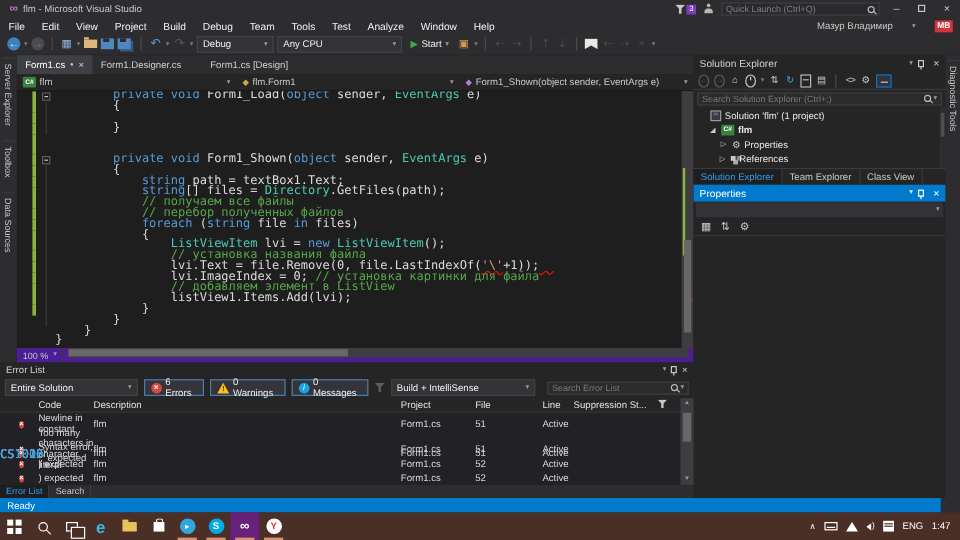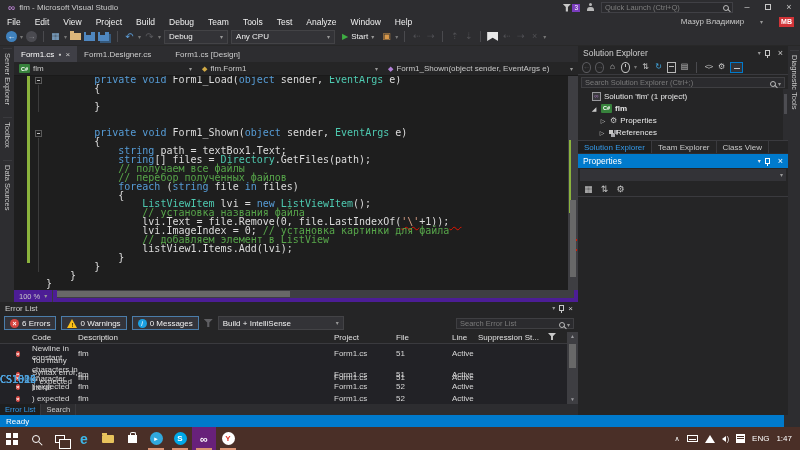--- a/index.html
+++ b/index.html
@@ -109,21 +109,21 @@
 .i-home{font-size:9px}
 .i-pending-changes{width:9px;height:9px;border-radius:50%;border:1px solid #c8c8c8;position:relative}
 .i-pending-changes::after{content:"";position:absolute;left:3px;top:1px;width:1px;height:3px;background:#c8c8c8}
 .i-refresh{color:#41a7e0;font-size:10px}
 .i-collapse-all{width:9px;height:9px;border:1px solid #b8b8b8;position:relative}
 .i-collapse-all::after{content:"";position:absolute;left:1px;top:3px;right:1px;height:1px;background:#b8b8b8}
 .i-view-code{font-size:6.5px;letter-spacing:-1px}
 .i-preview-selected-items{width:13px;height:12px;border:1px solid #007acc;background:#333337;position:relative}
 .i-preview-selected-items::after{content:"";position:absolute;left:3px;top:5px;width:6px;height:1px;background:#c8c8c8}
 .sesearch{height:14px;display:flex;align-items:center;padding:2px 3px}
-.searchbox{flex:1;display:flex;align-items:flex-end;gap:2px;background:#2b2b2e;border:1px solid #3f3f42;height:11px;padding:0 3px}
+.searchbox{flex:1;display:flex;align-items:center;gap:2px;background:#2b2b2e;border:1px solid #3f3f42;height:11px;padding:0 3px}
 .searchbox input{flex:1;min-width:0;background:none;border:none;outline:none;color:#c8c8c8;font-size:7.5px;font-family:"Liberation Sans",sans-serif}
 .searchbox input::placeholder{color:#7a7a7a}
 .setree{flex:1;position:relative;overflow:hidden;padding-top:1px}
 .trow{height:12px;display:flex;align-items:center;gap:3px;font-size:8px;color:#e8e8e8}
 .tarrow{width:8px;text-align:center;color:#c8c8c8;font-size:6px;flex:none}
 .tlabel.bold{font-weight:bold}
 .nicon{display:inline-flex;align-items:center;justify-content:center;flex:none}
 .ni-solution{width:9px;height:9px;border:1px solid #9a9a9e;background:#3a3a3e;position:relative}
 .ni-solution::after{content:"∞";position:absolute;inset:0;color:#b07cc6;font-size:6px;line-height:7px;text-align:center}
 .ni-csproj{width:11px;height:9px;background:#37823c;color:#fff;font-size:5.5px;font-weight:bold;border-radius:1px}
@@ -595,20 +595,25 @@
 
   <div class="errorpanel">
     <div class="eptitle">
       <span>Error List</span>
       <span class="spacer"></span>
       <span class="caret">▾</span>
       <span class="pinic"></span>
       <span class="pclose">×</span>
     </div>
     <div class="eptoolbar">
+      <div class="combo" style="width:116px">
+        <span>Entire Solution</span>
+          <span class="spacer"></span>
+          <span class="caret">▾</span>
+      </div>
       <div class="etoggle">
         <span class="errc">×</span>
         <span>6 Errors</span>
       </div>
       <div class="etoggle">
         <span class="warnico">
             <span class="wtri"></span>
             <span class="wex">!</span>
           </span>
         <span>0 Warnings</span>

